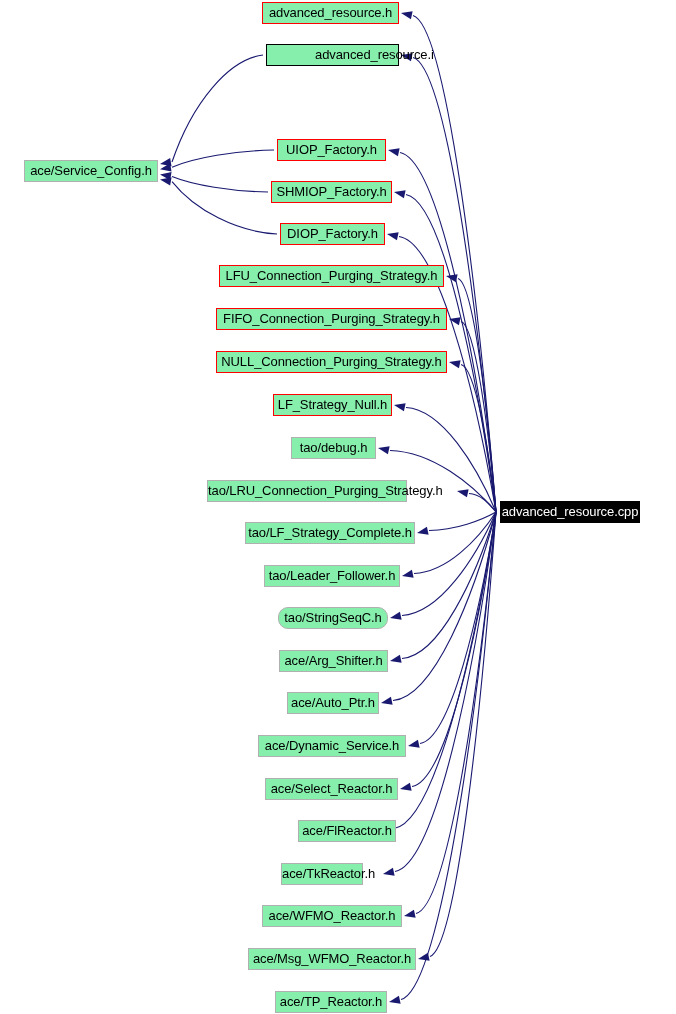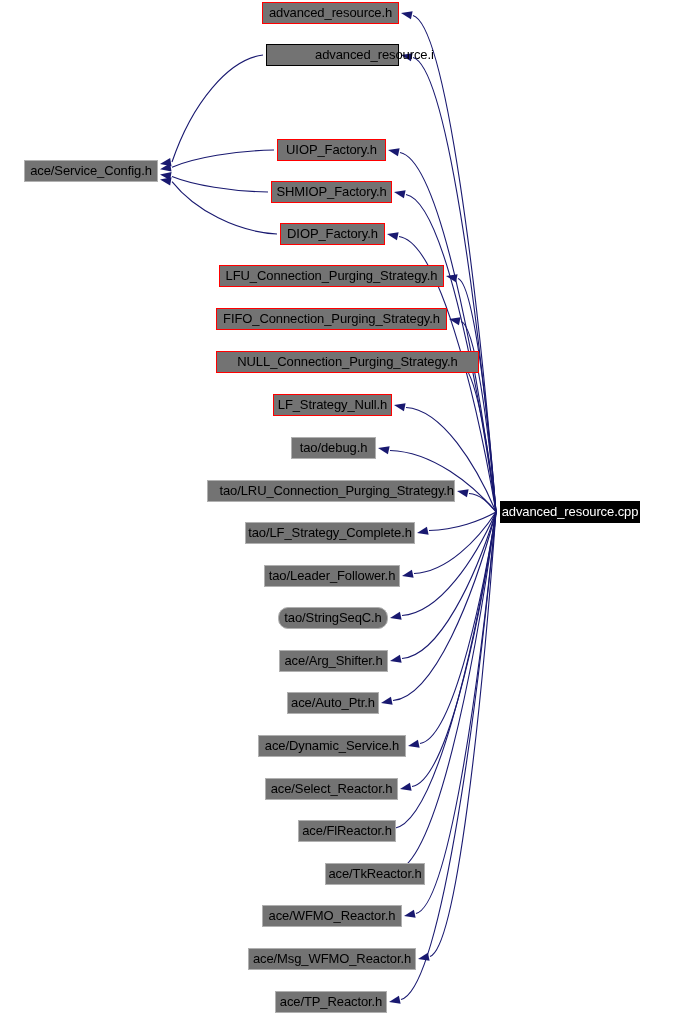--- a/index.html
+++ b/index.html
@@ -27,21 +27,21 @@
     pointer-events: none;
   }
   .node {
     position: absolute;
     box-sizing: border-box;
     height: 22px;
     line-height: 20px;
     font-size: 13px;
     white-space: nowrap;
     text-align: center;
-    background: #737373;
+    background: #86efac;
     color: #000000;
     border: 1px solid #c0c0c0;
     font-family: "Liberation Sans", sans-serif;
     letter-spacing: -0.1px;
   }
   .node.red    { border-color: #ff0000; }
   .node.black  { border-color: #000000; }
   .node.grey   { border-color: #b0b0b0; }
   .node.center {
     background: #000000;
@@ -111,29 +111,29 @@
     </svg>
 <div class="node center" style="left: 500px; top: 501px; width: 140px;">advanced_resource.cpp</div>
     <div class="node red" style="left: 262px; top: 2px; width: 137px;">advanced_resource.h</div>
     <div class="node black" style="left: 266px; top: 44px; width: 133px; padding-left: 48px;">advanced_resource.i</div>
     <div class="node grey" style="left: 24px; top: 160px; width: 134px;">ace/Service_Config.h</div>
     <div class="node red" style="left: 277px; top: 139px; width: 109px;">UIOP_Factory.h</div>
     <div class="node red" style="left: 271px; top: 181px; width: 121px;">SHMIOP_Factory.h</div>
     <div class="node red" style="left: 280px; top: 223px; width: 105px;">DIOP_Factory.h</div>
     <div class="node red" style="left: 219px; top: 265px; width: 225px;">LFU_Connection_Purging_Strategy.h</div>
     <div class="node red" style="left: 216px; top: 308px; width: 231px;">FIFO_Connection_Purging_Strategy.h</div>
-    <div class="node red" style="left: 216px; top: 351px; width: 263px;">NULL_Connection_Purging_Strategy.h</div>
+    <div class="node red" style="left: 216px; top: 351px; width: 231px;">NULL_Connection_Purging_Strategy.h</div>
     <div class="node red" style="left: 273px; top: 394px; width: 119px;">LF_Strategy_Null.h</div>
     <div class="node grey" style="left: 291px; top: 437px; width: 85px;">tao/debug.h</div>
-    <div class="node grey" style="left: 207px; top: 480px; width: 248px; text-align: right;">tao/LRU_Connection_Purging_Strategy.h</div>
+    <div class="node grey" style="left: 207px; top: 480px; width: 200px; text-align: right;">tao/LRU_Connection_Purging_Strategy.h</div>
     <div class="node grey" style="left: 245px; top: 522px; width: 170px;">tao/LF_Strategy_Complete.h</div>
     <div class="node grey" style="left: 264px; top: 565px; width: 136px;">tao/Leader_Follower.h</div>
     <div class="node grey" style="left: 278px; top: 607px; width: 110px; border-radius: 10px;">tao/StringSeqC.h</div>
     <div class="node grey" style="left: 279px; top: 650px; width: 109px;">ace/Arg_Shifter.h</div>
     <div class="node grey" style="left: 287px; top: 692px; width: 92px;">ace/Auto_Ptr.h</div>
     <div class="node grey" style="left: 258px; top: 735px; width: 148px;">ace/Dynamic_Service.h</div>
     <div class="node grey" style="left: 265px; top: 778px; width: 133px;">ace/Select_Reactor.h</div>
     <div class="node grey" style="left: 282px; top: 820px; width: 98px; margin-left: 16px;">ace/FlReactor.h</div>
-    <div class="node grey" style="left: 281px; top: 863px; width: 100px; margin-left: 44px;">ace/TkReactor.h</div>
+    <div class="node grey" style="left: 281px; top: 863px; width: 82px;">ace/TkReactor.h</div>
     <div class="node grey" style="left: 262px; top: 905px; width: 140px;">ace/WFMO_Reactor.h</div>
     <div class="node grey" style="left: 248px; top: 948px; width: 168px;">ace/Msg_WFMO_Reactor.h</div>
     <div class="node grey" style="left: 275px; top: 991px; width: 112px;">ace/TP_Reactor.h</div>
   </div>
 
 </body></html>

